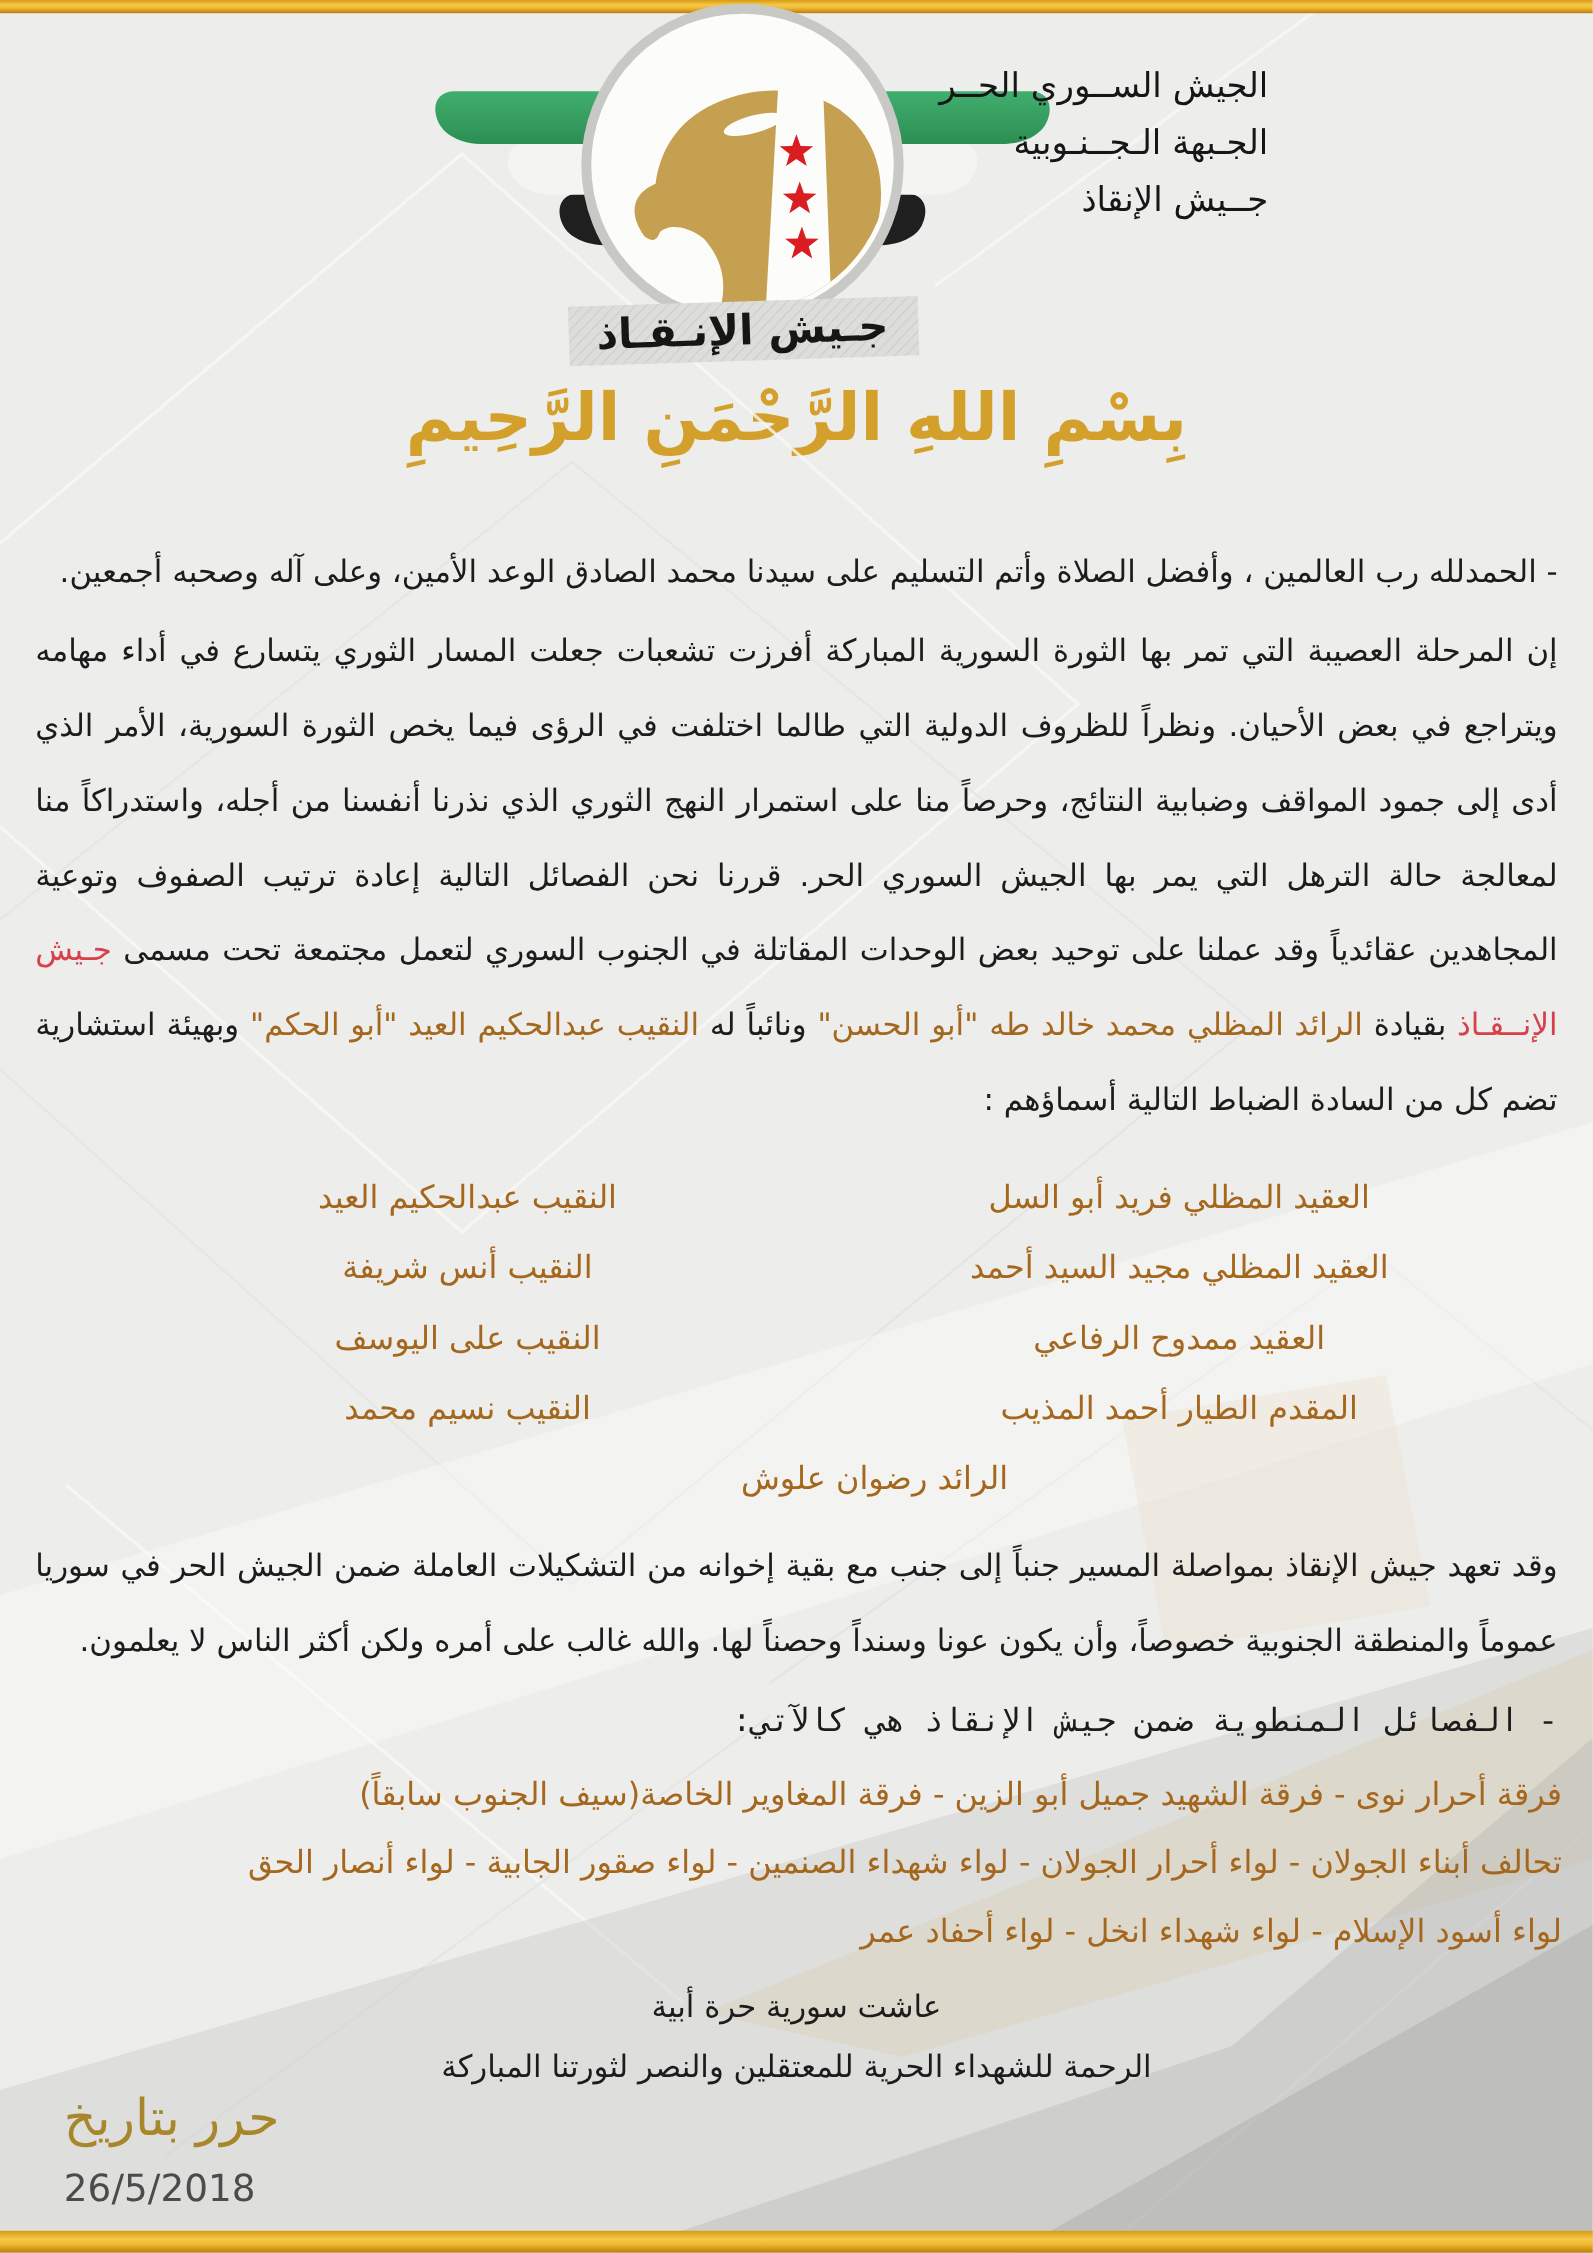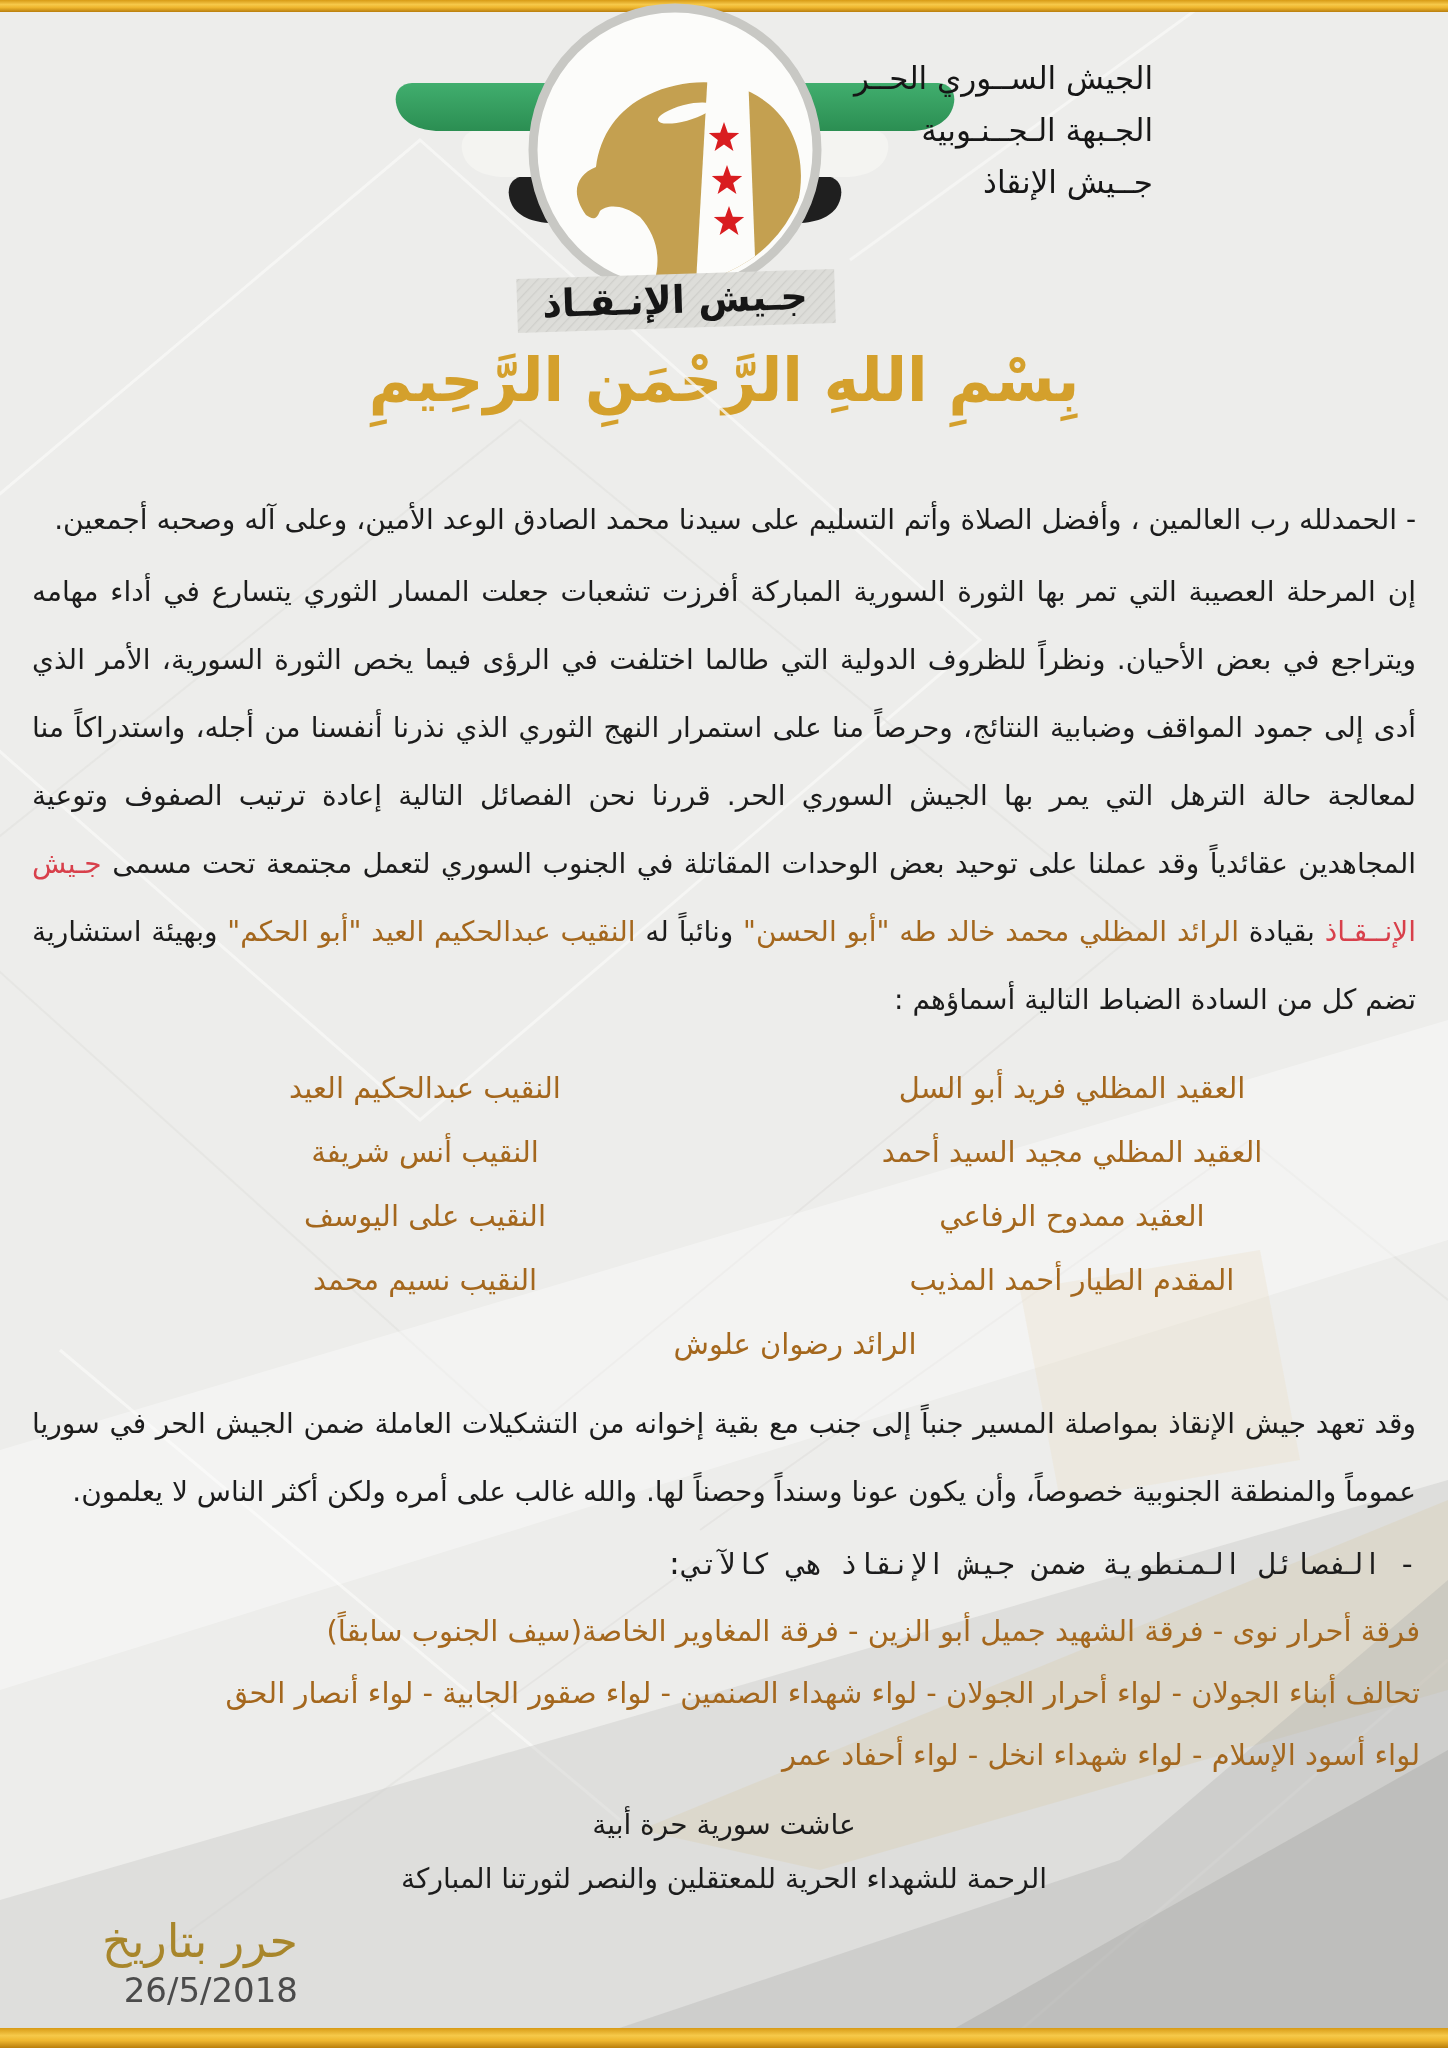--- a/index.html
+++ b/index.html
@@ -32,23 +32,23 @@
   .brown{color:#A4671D;}
   .officers{margin-top:22px;font-size:29px;color:#A4671D;}
   .o-row{display:flex;direction:rtl;height:64px;align-items:center;}
   .o-cell{width:50%;text-align:center;}
   .o-cell-left{transform:translateX(49px);}
   .o-row-last{display:block;height:64px;line-height:64px;text-align:center;transform:translateX(71px);}
   .pledge{margin-top:14px;}
   .f-head{margin-top:8px;font-size:29px;line-height:66px;text-align:right;margin-bottom:0;font-family:Liberation Mono, monospace;}
   .f-line{text-align:right;color:#A4671D;font-size:29px;line-height:62px;}
   .closing{margin-top:12px;text-align:center;font-size:28px;line-height:54px;color:#1c1c1c;}
-  .datebox{position:absolute;left:58px;bottom:38px;width:240px;text-align:right;}
+  .datebox{position:absolute;left:58px;bottom:38px;width:240px;text-align:left;}
   .date-label{font-size:46px;color:#A8862B;}
-  .date-value{font-size:34px;color:#4b4b4b;margin-top:2px;direction:ltr;}
+  .date-value{font-size:34px;color:#4b4b4b;margin-top:18px;direction:ltr;}
 </style>
 </head>
 <body>
 
 <svg class="bg-deco" width="1448" height="2048" viewBox="0 0 1448 2048" xmlns="http://www.w3.org/2000/svg">
   <g fill="none" stroke="#F7F7F6" stroke-width="3" opacity="0.8">
     <path d="M -150,620 L 420,140 L 980,640 L 420,1120 Z"></path>
     <path d="M 850,260 L 1320,-80"></path>
     <path d="M 1000,2048 L 1448,1660"></path>
     <path d="M 60,1350 L 620,1820"></path>

